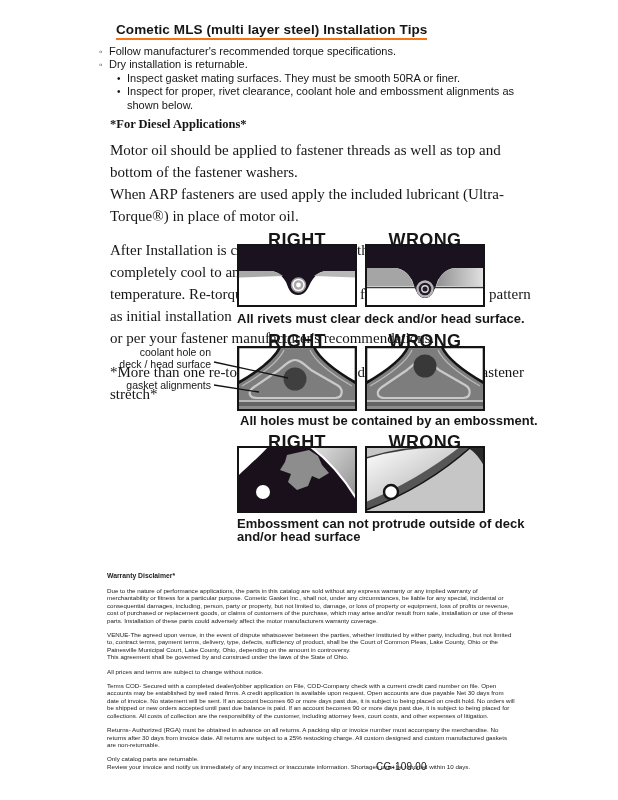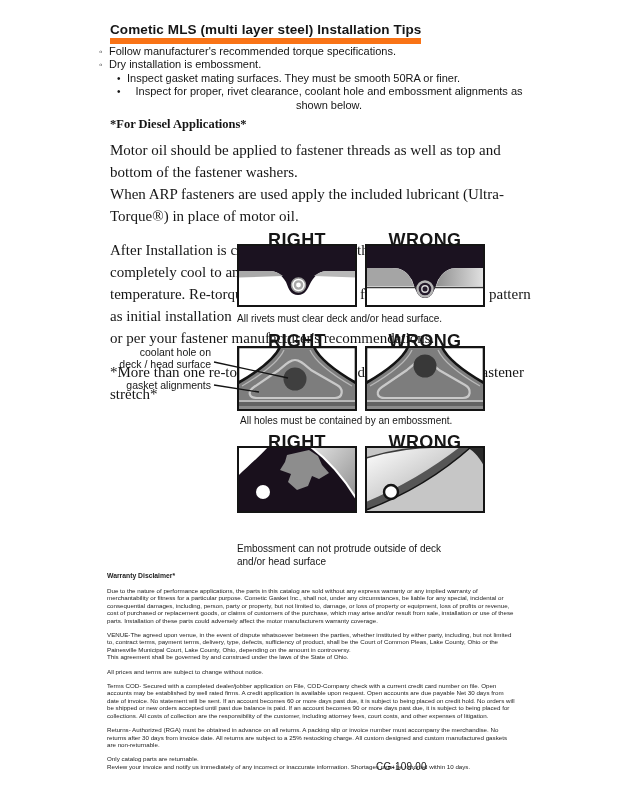--- a/index.html
+++ b/index.html
@@ -2,42 +2,42 @@
 <html><head>
 <meta charset="utf-8">
 <style>
   html,body { margin:0; padding:0; background:#ffffff; }
   .page {
     position:relative; width:618px; height:800px; background:#ffffff;
     font-family:"Liberation Sans", sans-serif; color:#161616; overflow:hidden;
   }
   
   .title {
-    position:absolute; left:110px; top:22px;
+    position:absolute; left:116px; top:22px;
     font-size:13.5px; font-weight:bold; letter-spacing:.1px;
-    border-bottom:6px solid #f97316; padding-bottom:1px;
-  }
-  .tips { position:absolute; left:99px; top:45px; width:432px; font-size:11px; line-height:13.4px;text-align:center; }
+    border-bottom:2px solid #f97316; padding-bottom:1px;
+  }
+  .tips { position:absolute; left:99px; top:45px; width:432px; font-size:11px; line-height:13.4px; }
   .tip-row { display:flex; }
   .marker { flex:0 0 10px; text-align:left; }
   .marker-o::before { content:"\25E6"; font-size:10px; }
   .marker-b::before { content:"\2022"; font-size:10px; }
   .sub { margin-left:18px; }
   
   .diesel { position:absolute; left:110px; top:117px; width:422px;font-family:Liberation Serif, serif; }
   .diesel-heading { font-size:12.5px; font-weight:bold; margin:0 0 7px 0; }
   .diesel p { font-size:15px; line-height:22px; margin:0 0 12px 0; white-space:pre-line; }
   
   .dlabel {
     position:absolute; width:120px; text-align:center;
     font-size:18px; font-weight:bold; letter-spacing:.4px;
   }
   .dbox { position:absolute; }
   .dcaption {
-    position:absolute; font-size:10px; font-weight:normal; line-height:13px; white-space:pre-line;
+    position:absolute; font-size:13px; font-weight:bold; line-height:13px; white-space:pre-line;
   }
   .callout {
     position:absolute; left:96px; width:115px; text-align:right;
     font-size:10.5px; line-height:12px; white-space:pre-line;
   }
   .leaders { position:absolute; left:0; top:0; pointer-events:none; z-index:6; }
   
   .disclaimer { position:absolute; left:107px; top:572px; width:408px; color:#222222; }
   .disclaimer h3 { font-size:6.8px; margin:0 0 8px 0; font-weight:bold; }
   .disclaimer p { font-size:6.2px; line-height:7.4px; margin:0 0 7px 0; white-space:pre-line; }
@@ -51,21 +51,21 @@
 
   <div class="title">Cometic MLS (multi layer steel) Installation Tips</div>
 
   <div class="tips">
     <div class="tip-row">
       <span class="marker marker-o"></span>
       <span>Follow manufacturer's recommended torque specifications.</span>
     </div>
     <div class="tip-row">
       <span class="marker marker-o"></span>
-      <span>Dry installation is embossment.</span>
+      <span>Dry installation is returnable.</span>
     </div>
     <div class="tip-row sub">
       <span class="marker marker-b"></span>
       <span>Inspect gasket mating surfaces.  They must be smooth 50RA or finer.</span>
     </div>
     <div class="tip-row sub">
       <span class="marker marker-b"></span>
       <span>Inspect for proper, rivet clearance, coolant hole and embossment alignments as shown below.</span>
     </div>
   </div>
@@ -178,21 +178,21 @@
     <rect x="1" y="1" width="118" height="65" fill="#c6c6c6"></rect>
     <path d="M100,1 H119 V20 C113,9 107,3 100,1 Z" fill="#2a2a2a"></path>
     <path d="M1,12 C30,3 53,1 73,1 L95,1 C68,22 34,42 1,56 Z" fill="url(#g3w)"></path>
     <path d="M1,12 C30,3 53,1 73,1" fill="none" stroke="#3c3c3c" stroke-width="1.4"></path>
     <path d="M95,1 L106,1 C78,26 41,49 1,64 L1,56 C34,42 68,22 95,1 Z" fill="#565656"></path>
     <path d="M106,1 C78,26 41,49 1,64" fill="none" stroke="#141414" stroke-width="1.6"></path>
     <circle cx="26" cy="46" r="7" fill="#ffffff" stroke="#141414" stroke-width="2.4"></circle>
     <rect x="1" y="1" width="118" height="65" fill="none" stroke="#141414" stroke-width="2"></rect>
   </svg>
 
-  <div class="dcaption" style="left:237px; top:542px;">Embossment can not protrude outside of deck
+  <div class="dcaption" style="left:237px; top:517px;">Embossment can not protrude outside of deck
 and/or head surface</div>
 
   <svg class="leaders" width="618" height="800" viewBox="0 0 618 800">
     <line x1="214" y1="362" x2="288" y2="378" stroke="#141414" stroke-width="1.3"></line>
     <line x1="214" y1="385" x2="259" y2="392" stroke="#141414" stroke-width="1.3"></line>
   </svg>
 
   <div class="disclaimer">
     <h3>Warranty Disclaimer*</h3>
     <p>Due to the nature of performance applications, the parts in this catalog are sold without any express warranty or any implied warranty of merchantability or fitness for a particular purpose.  Cometic Gasket Inc., shall not, under any circumstances, be liable for any special, incidental or consequential damages, including, person, party or property, but not limited to, damage, or loss of property or equipment, loss of profits or revenue, cost of purchased or replacement goods, or claims of customers of the purchase, which may arise and/or result from sale, installation or use of these parts.  Installation of these parts could adversely affect the motor manufacturers warranty coverage.</p>

